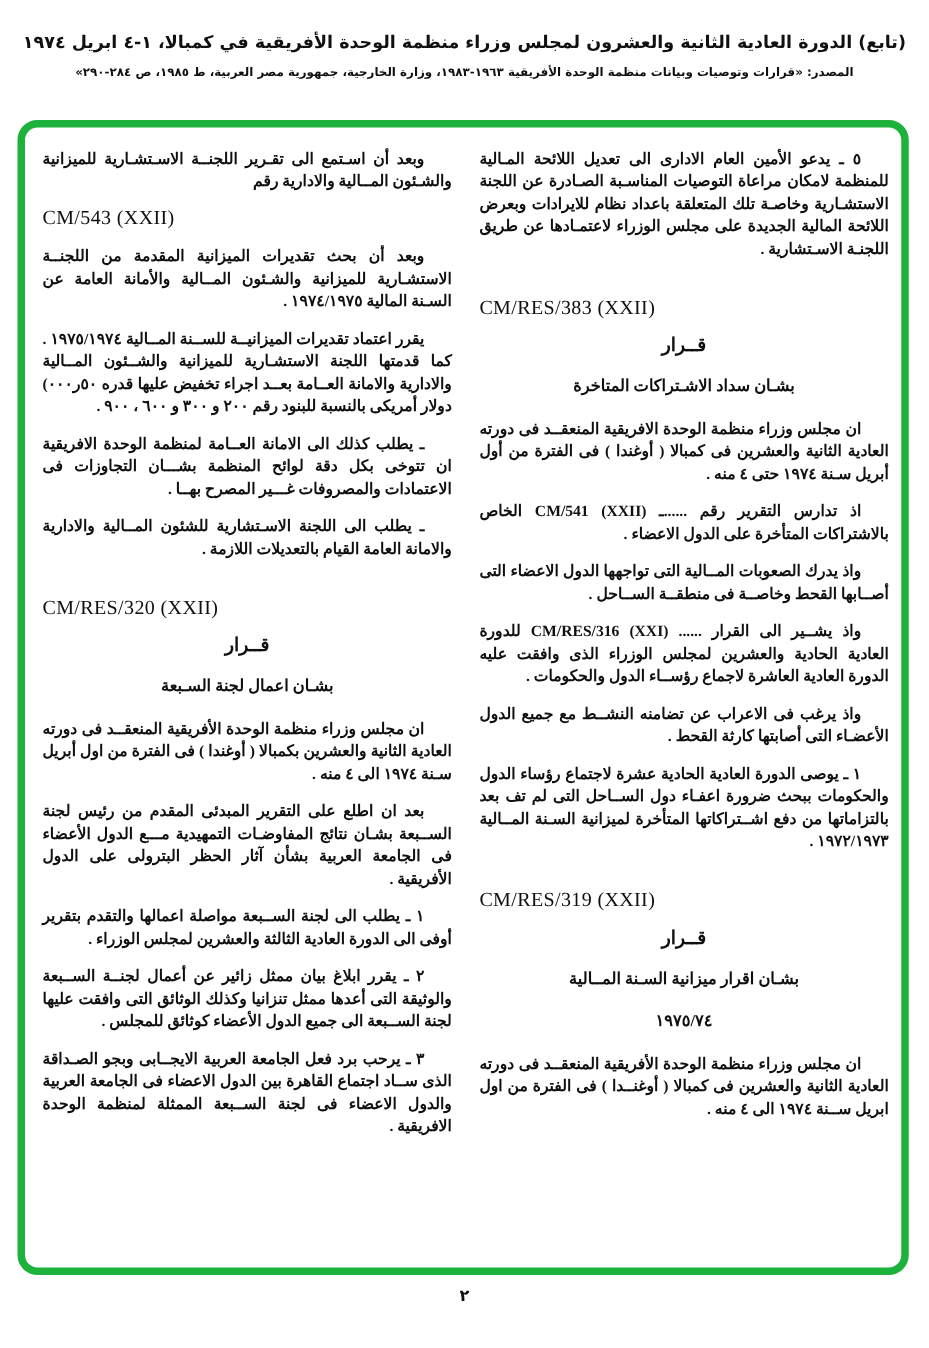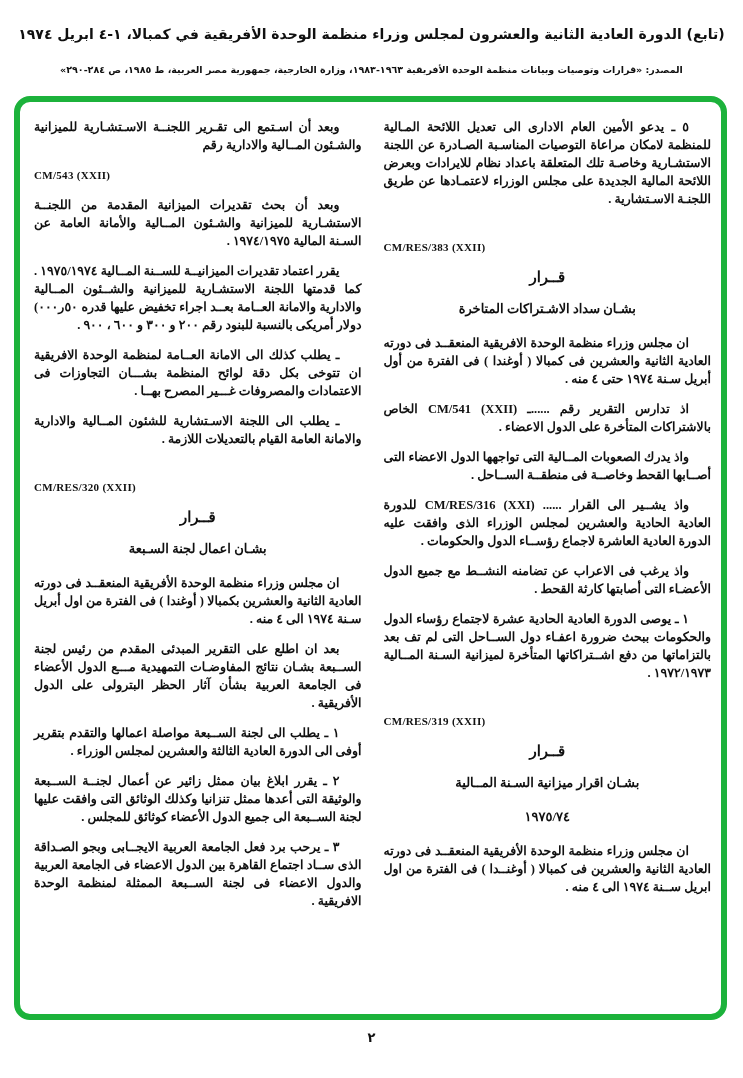--- a/index.html
+++ b/index.html
@@ -12,21 +12,21 @@
     overflow:hidden;
   }
   .header{
     position:absolute;top:26px;left:0;right:0;
     text-align:center;direction:rtl;
   }
   .header-title{
     font-size:14px;font-weight:bold;letter-spacing:0;
   }
   .header-source{
-    font-size:9.5px;font-weight:bold;margin-top:22px;
+    font-size:9.5px;font-weight:bold;margin-top:11px;
   }
   .frame{
     position:absolute;left:14px;top:96px;
     width:713px;height:924px;
     box-sizing:border-box;
     border:6px solid #1cb23b;
     border-radius:16px;
     overflow:hidden;
   }
   .columns{
@@ -42,21 +42,21 @@
     text-align:justify;
     font-size:12.5px;
     font-weight:bold;
     line-height:18px;
   }
   .block{margin:0 0 12px 0;font-family:Liberation Serif, serif;}
   .para{text-indent:22px;}
   .code{
     direction:ltr;text-align:left;text-indent:0;
     font-family:"Liberation Serif", serif;
-    font-size:11px;font-weight:bold;
+    font-size:16px;font-weight:normal;
     margin:30px 0 12px 0;
     letter-spacing:0.3px;
   }
   .code.inline{margin:0 0 12px 0;}
   .heading{
     text-align:center;text-indent:0;
     font-size:15px;margin:8px 0 14px 0;
   }
   .subheading{
     text-align:center;text-indent:0;

